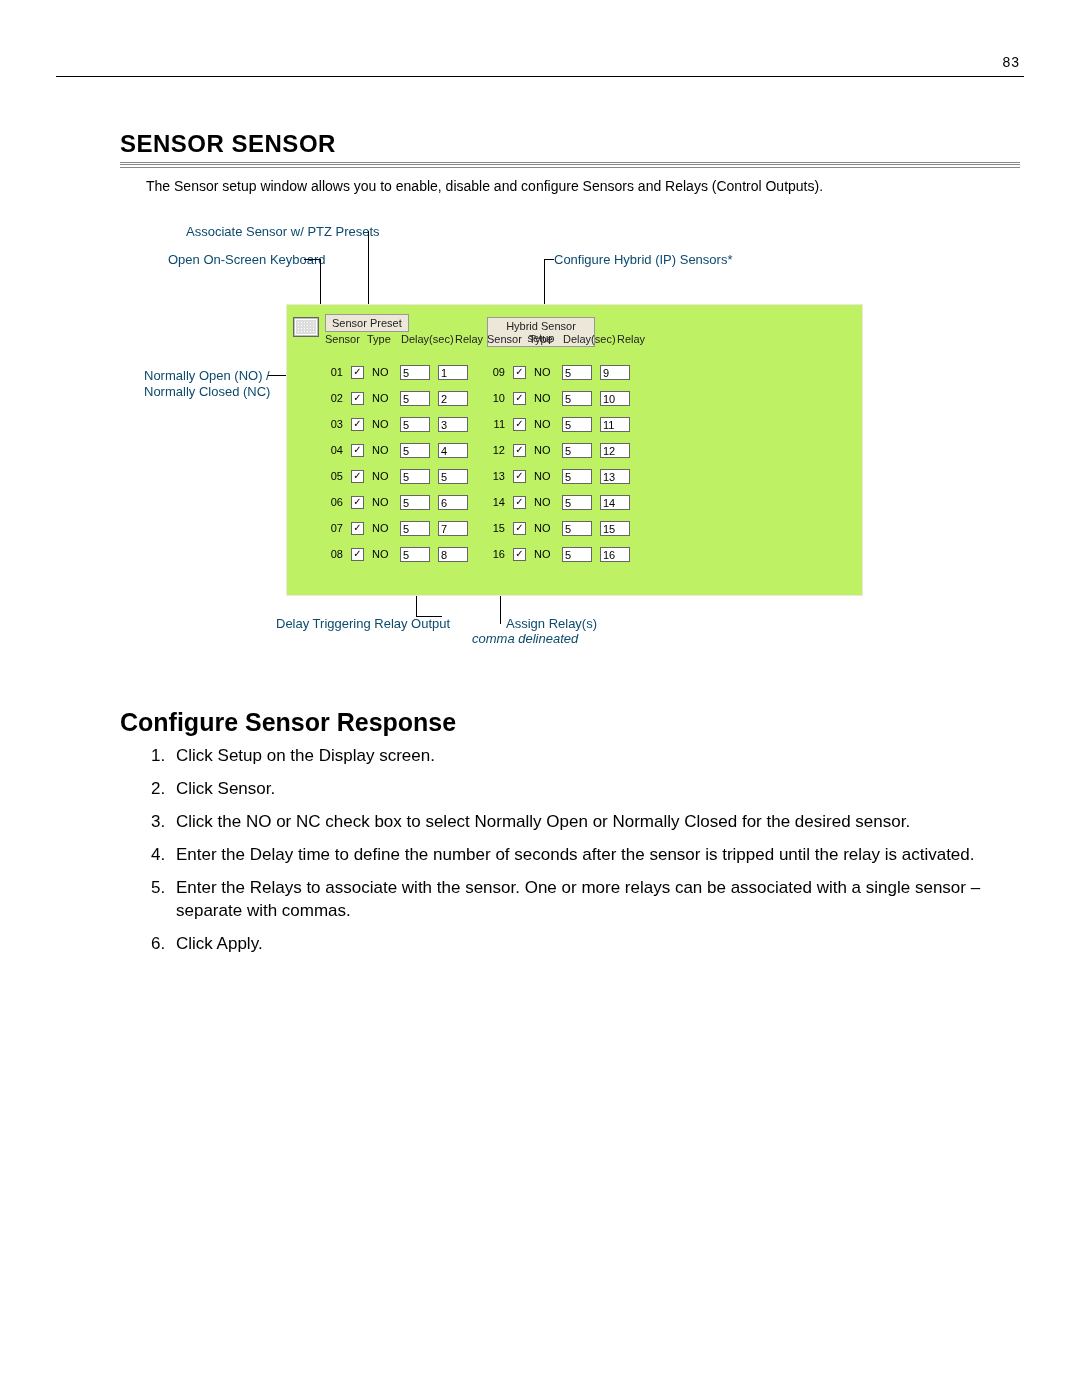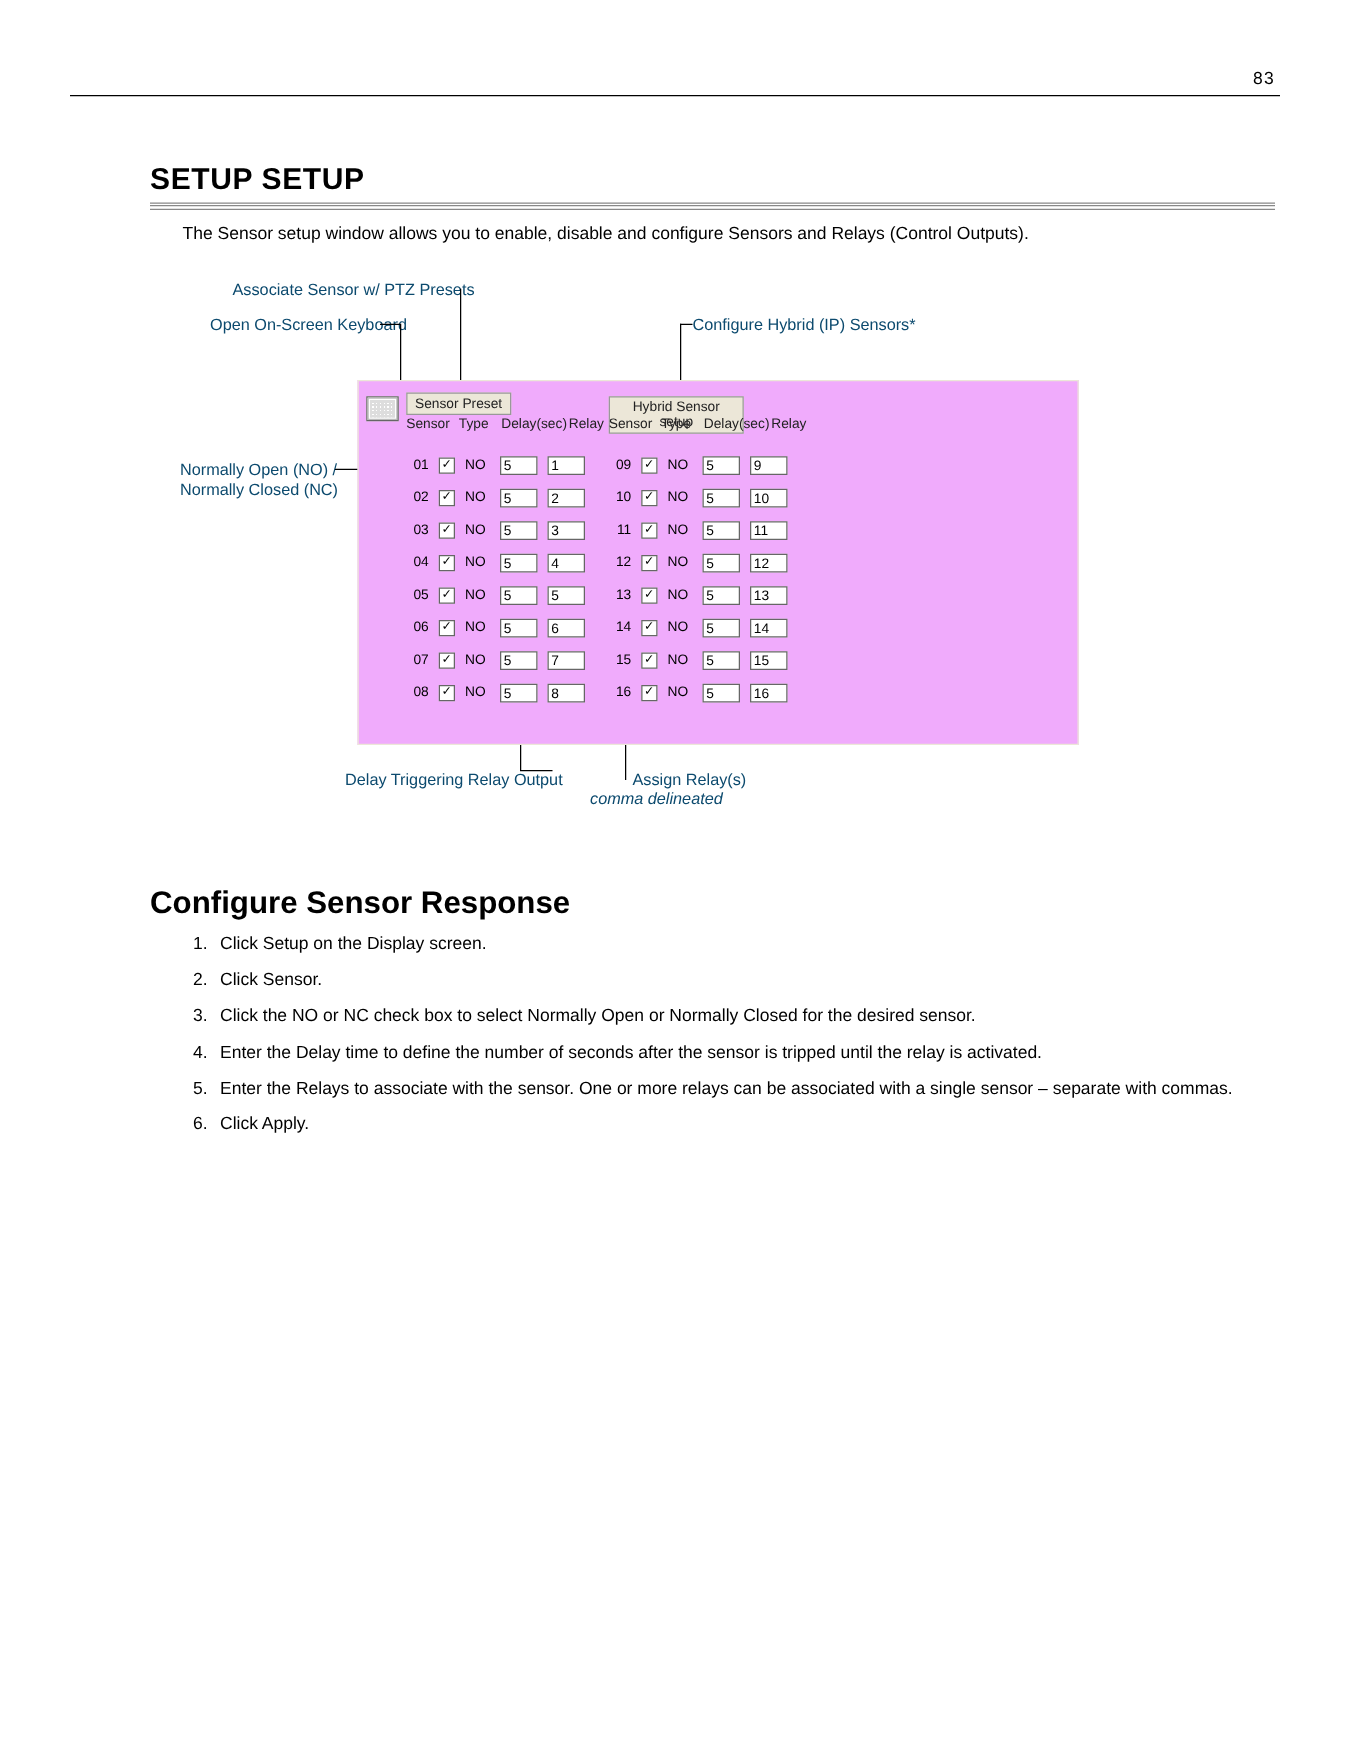--- a/index.html
+++ b/index.html
@@ -69,21 +69,21 @@
     background: #000;
   }
 
   
   .panel {
     position: absolute;
     top: 80px;
     left: 140px;
     width: 575px;
     height: 290px;
-    background: #f0abfc;
+    background: #bef264;
     border: 1px solid #ece7d8;
   }
   .panel-inner {
     position: relative;
     width: 100%;
     height: 100%;
   }
   .kbd-icon {
     position: absolute;
     top: 12px;
@@ -169,39 +169,39 @@
   .header-cells span:nth-child(4){ width:50px; }
 
   .h2 {
     font-size: 25px;
     font-weight: bold;
     margin: 24px 0 8px 0;
   }
   ol.steps {
     margin: 0 0 0 26px;
     padding-left: 24px;
-    font-size: 14px;
+    font-size: 17px;
   }
   ol.steps li {
     margin: 0 0 10px 0;
     padding-left: 6px;
     line-height: 1.35;
   }
 
   .italic { font-style: italic; }
 </style>
 </head>
 <body>
 
 <div class="page">
   <div class="page-num">83</div>
   <div class="hr-top"></div>
 
   <div class="content">
-    <div class="h1">SETUP SETUP</div>
+    <div class="h1">SENSOR SENSOR</div>
     <div class="h1-rule"></div>
     <p class="intro">The Sensor setup window allows you to enable, disable and configure Sensors and Relays (Control Outputs).</p>
 
     <div class="diagram-wrap">
 
       <div class="callout" style="top:0; left:40px;">Associate Sensor w/ PTZ Presets</div>
       <div class="callout-line" style="top:7px; left:222px; width:1px; height:80px;"></div>
 
       <div class="callout" style="top:28px; left:22px;">Open On-Screen Keyboard</div>
       <div class="callout-line" style="top:35px; left:174px; width:1px; height:60px;"></div>

